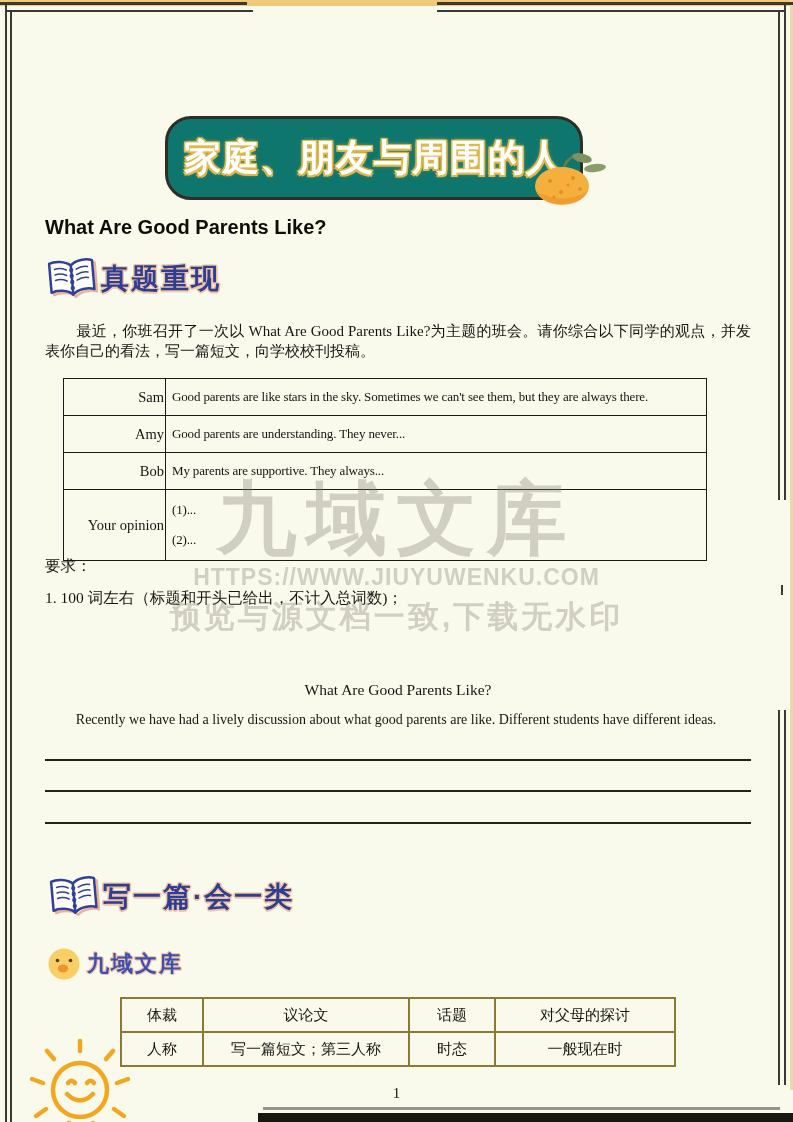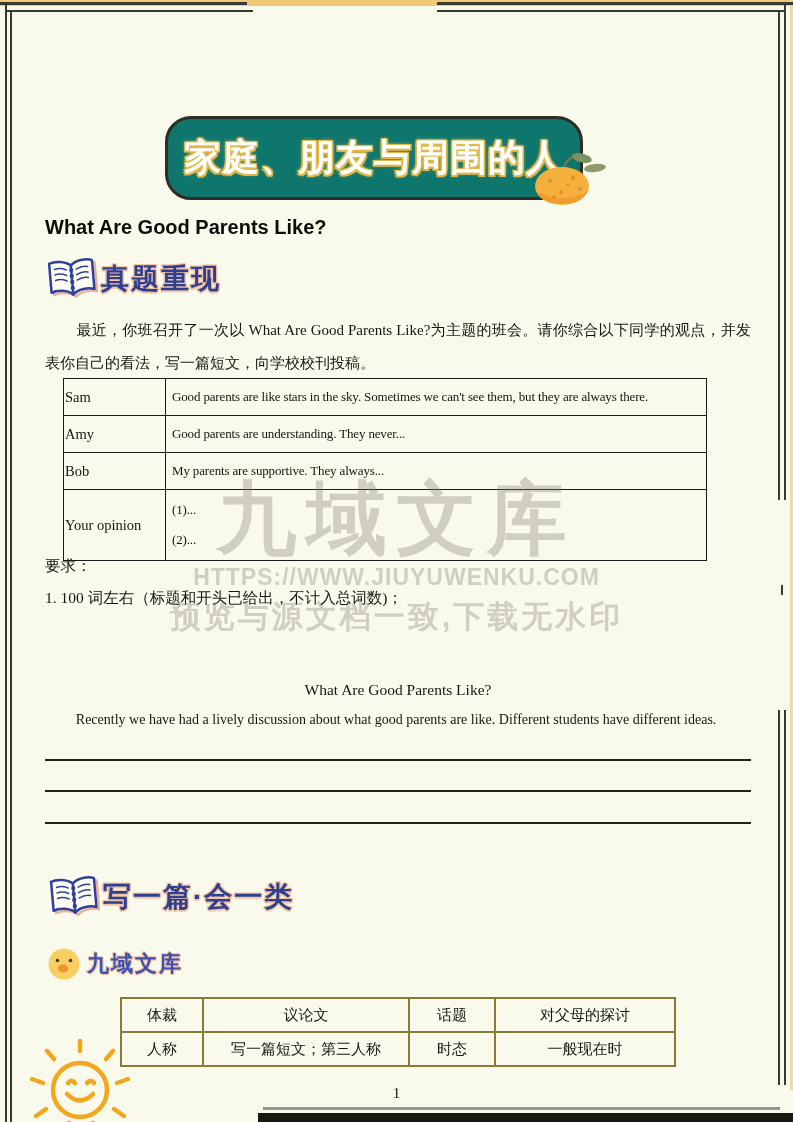--- a/index.html
+++ b/index.html
@@ -40,27 +40,27 @@
       0 -1.5px 0 #F2C5A5,1px 1px 0 #F2C5A5,-1px -1px 0 #F2C5A5,
       1px -1px 0 #F2C5A5,-1px 1px 0 #F2C5A5;
   }
   .sub-head-text{
     font-family:"Liberation Sans",sans-serif;font-weight:bold;
     font-size:22px;color:#3B50B2;letter-spacing:2px;white-space:nowrap;
     text-shadow:1px 0 0 #F2C5A5,-1px 0 0 #F2C5A5,0 1px 0 #F2C5A5,
       0 -1px 0 #F2C5A5,1px 1px 0 #F2C5A5,-1px -1px 0 #F2C5A5;
   }
   
-  .intro{left:45px;top:314px;width:706px;font-size:15px;line-height:33px;
+  .intro{left:45px;top:321px;width:706px;font-size:15px;line-height:20px;
     text-indent:2.1em;text-align:justify;}
   .plain{font-size:15.5px;}
   
   .t1{left:63px;top:378px;width:644px;border-collapse:collapse;}
   .t1 td{border:1px solid #1a1a16;vertical-align:middle;}
-  .t1 .name{width:99px;text-align:left;font-size:14.5px;}
+  .t1 .name{width:99px;text-align:right;font-size:14.5px;}
   .t1 .val{padding:0 6px;font-size:13px;letter-spacing:-0.15px;}
   .t1 .val .nw{white-space:nowrap;overflow:hidden;}
   .t1 .r-s td{height:34px;}
   .t1 .r-op td{height:68px;}
   .t1 .r-op .val div{line-height:30px;}
   
   .wline{left:45px;width:706px;height:0;border-top:2px solid #23221a;}
   
   .t2{left:120px;top:997px;width:556px;border-collapse:collapse;font-size:15px;}
   .t2 td{border:2px solid #8A7A33;height:30px;}

